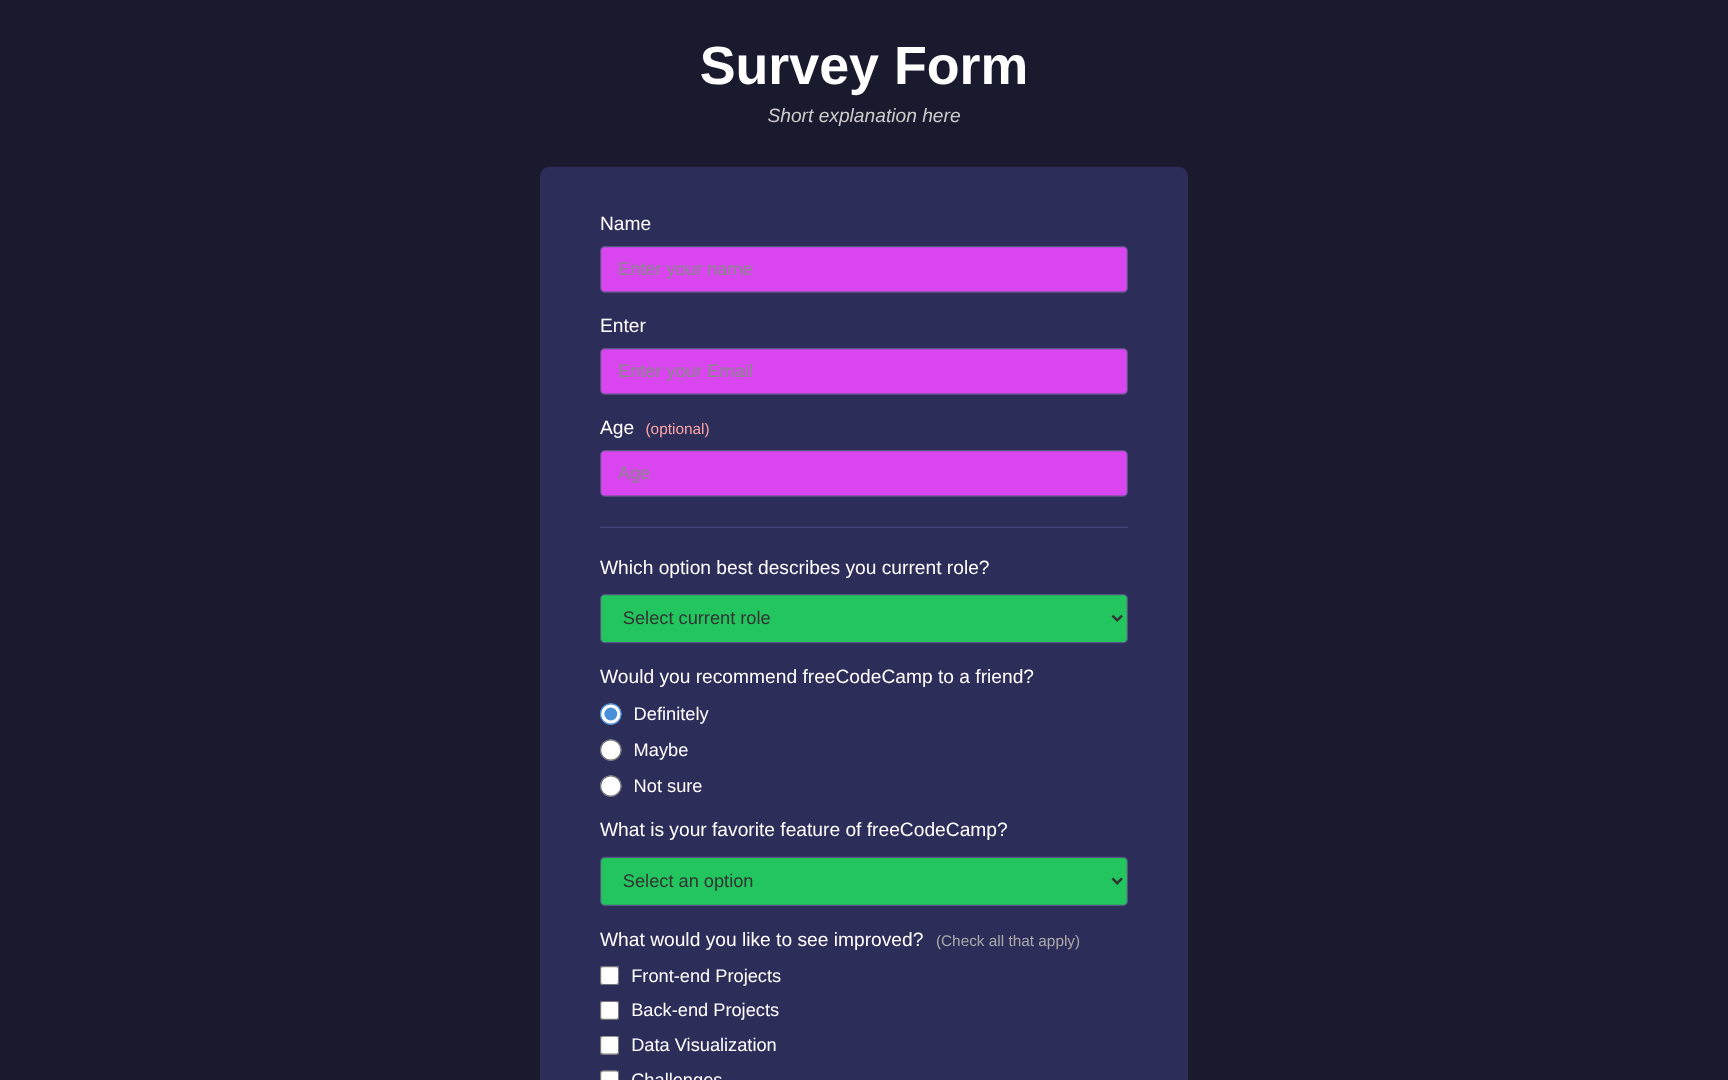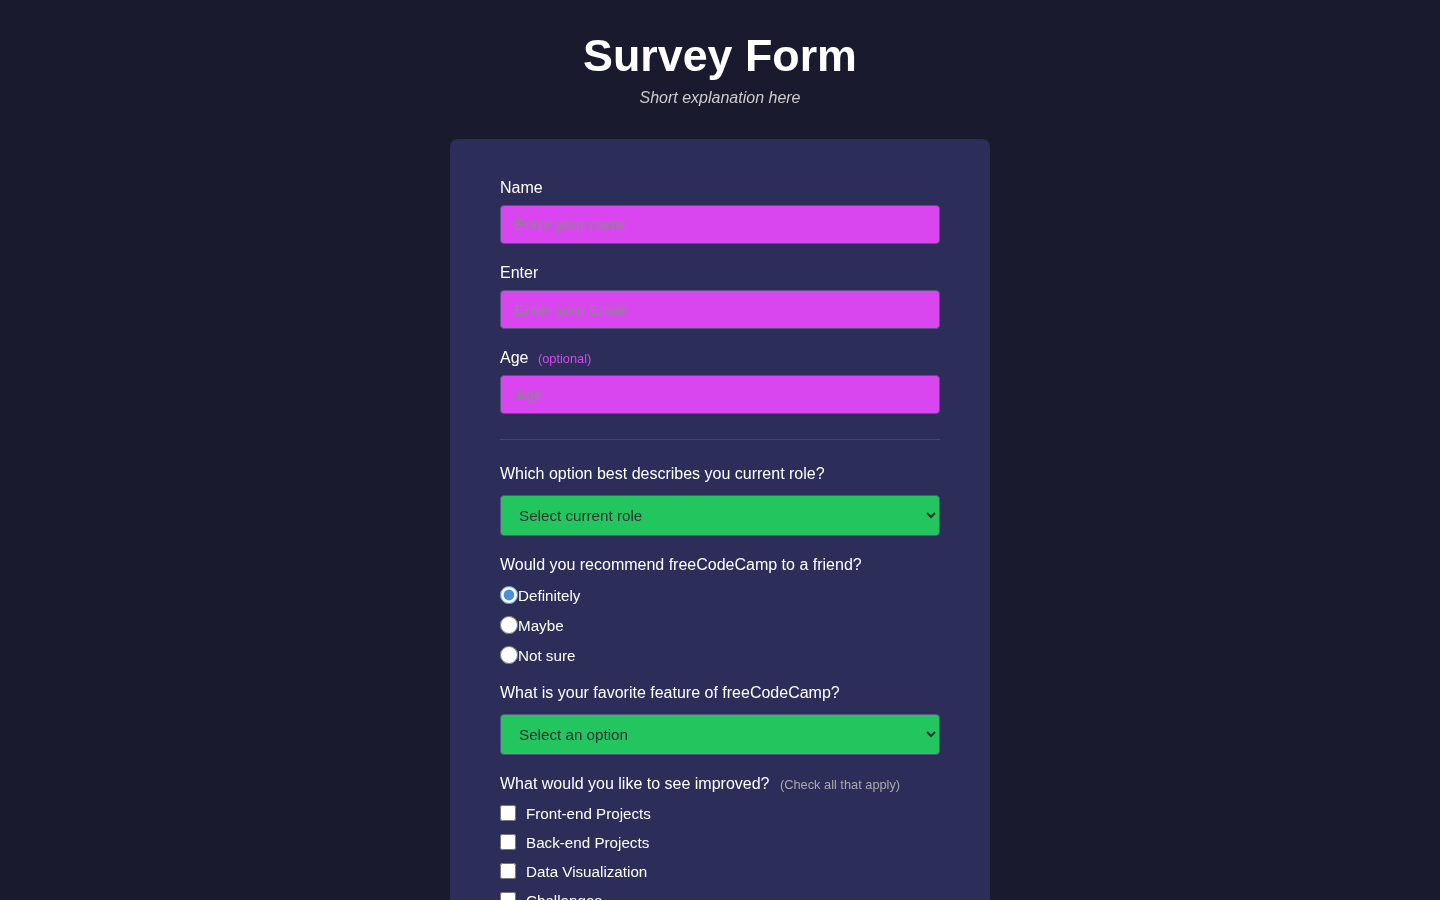--- a/index.html
+++ b/index.html
@@ -48,21 +48,21 @@
 
     .form-label {
       display: block;
       margin-bottom: 8px;
       font-size: 1rem;
       color: #ffffff;
     }
 
     .form-label .optional {
       font-size: 0.8rem;
-      color: #d946ef;
+      color: #fca5a5;
       margin-left: 5px;
     }
 
     .form-input {
       width: 100%;
       padding: 10px 14px;
       border: 1px solid #555580;
       border-radius: 4px;
       background-color: #d946ef;
       color: #333333;
@@ -99,21 +99,21 @@
 
     .radio-group {
       display: flex;
       flex-direction: column;
       gap: 12px;
     }
 
     .radio-label {
       display: flex;
       align-items: center;
-      gap: 0;
+      gap: 10px;
       cursor: pointer;
       font-size: 0.95rem;
       color: #ffffff;
     }
 
     .radio-label input[type="radio"] {
       width: 18px;
       height: 18px;
       accent-color: #4a90d9;
       cursor: pointer;

